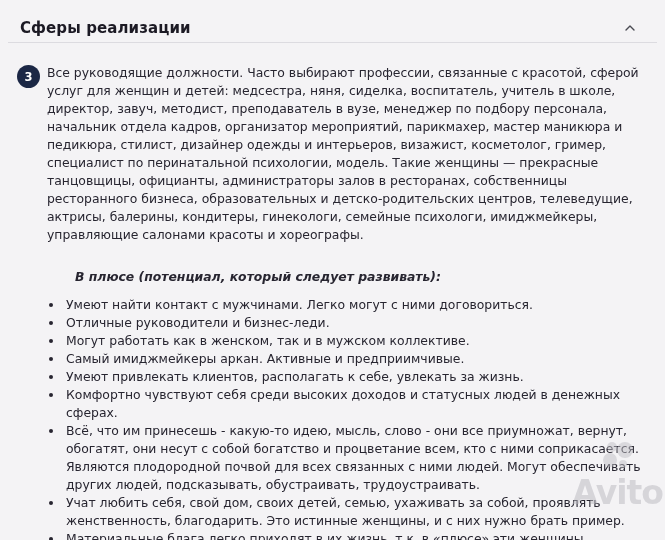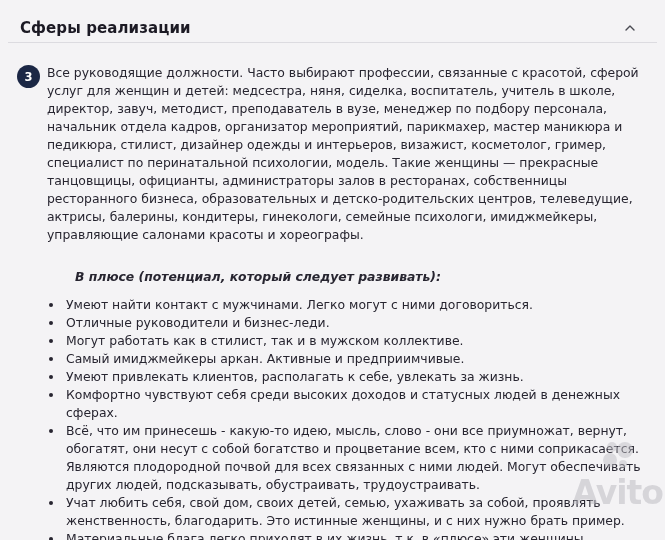--- a/index.html
+++ b/index.html
@@ -109,21 +109,21 @@
   <hr class="divider">
 
   <div class="content">
     <div class="num-badge">3</div>
     <div class="text-col">
       <p class="para">Все руководящие должности. Часто выбирают профессии, связанные с красотой, сферой услуг для женщин и детей: медсестра, няня, сиделка, воспитатель, учитель в школе, директор, завуч, методист, преподаватель в вузе, менеджер по подбору персонала, начальник отдела кадров, организатор мероприятий, парикмахер, мастер маникюра и педикюра, стилист, дизайнер одежды и интерьеров, визажист, косметолог, гример, специалист по перинатальной психологии, модель. Такие женщины — прекрасные танцовщицы, официанты, администраторы залов в ресторанах, собственницы ресторанного бизнеса, образовательных и детско-родительских центров, телеведущие, актрисы, балерины, кондитеры, гинекологи, семейные психологи, имиджмейкеры, управляющие салонами красоты и хореографы.</p>
       <p class="subhead">В плюсе (потенциал, который следует развивать):</p>
       <ul class="bullets">
         <li>Умеют найти контакт с мужчинами. Легко могут с ними договориться.</li>
         <li>Отличные руководители и бизнес-леди.</li>
-        <li>Могут работать как в стилист, так и в мужском коллективе.</li>
+        <li>Могут работать как в женском, так и в мужском коллективе.</li>
         <li>Самый имиджмейкеры аркан. Активные и предприимчивые.</li>
         <li>Умеют привлекать клиентов, располагать к себе, увлекать за жизнь.</li>
         <li>Комфортно чувствуют себя среди высоких доходов и статусных людей в денежных сферах.</li>
         <li>Всё, что им принесешь - какую-то идею, мысль, слово - они все приумножат, вернут, обогатят, они несут с собой богатство и процветание всем, кто с ними соприкасается. Являются плодородной почвой для всех связанных с ними людей. Могут обеспечивать других людей, подсказывать, обустраивать, трудоустраивать.</li>
         <li>Учат любить себя, свой дом, своих детей, семью, ухаживать за собой, проявлять женственность, благодарить. Это истинные женщины, и с них нужно брать пример.</li>
         <li>Материальные блага легко приходят в их жизнь, т.к. в «плюсе» эти женщины являются мудрыми руководителями, знают, как организовать команду, как грамотно раздать задания и спросить их выполнение со своих подчиненных.</li>
       </ul>
     </div>
   </div>
 

